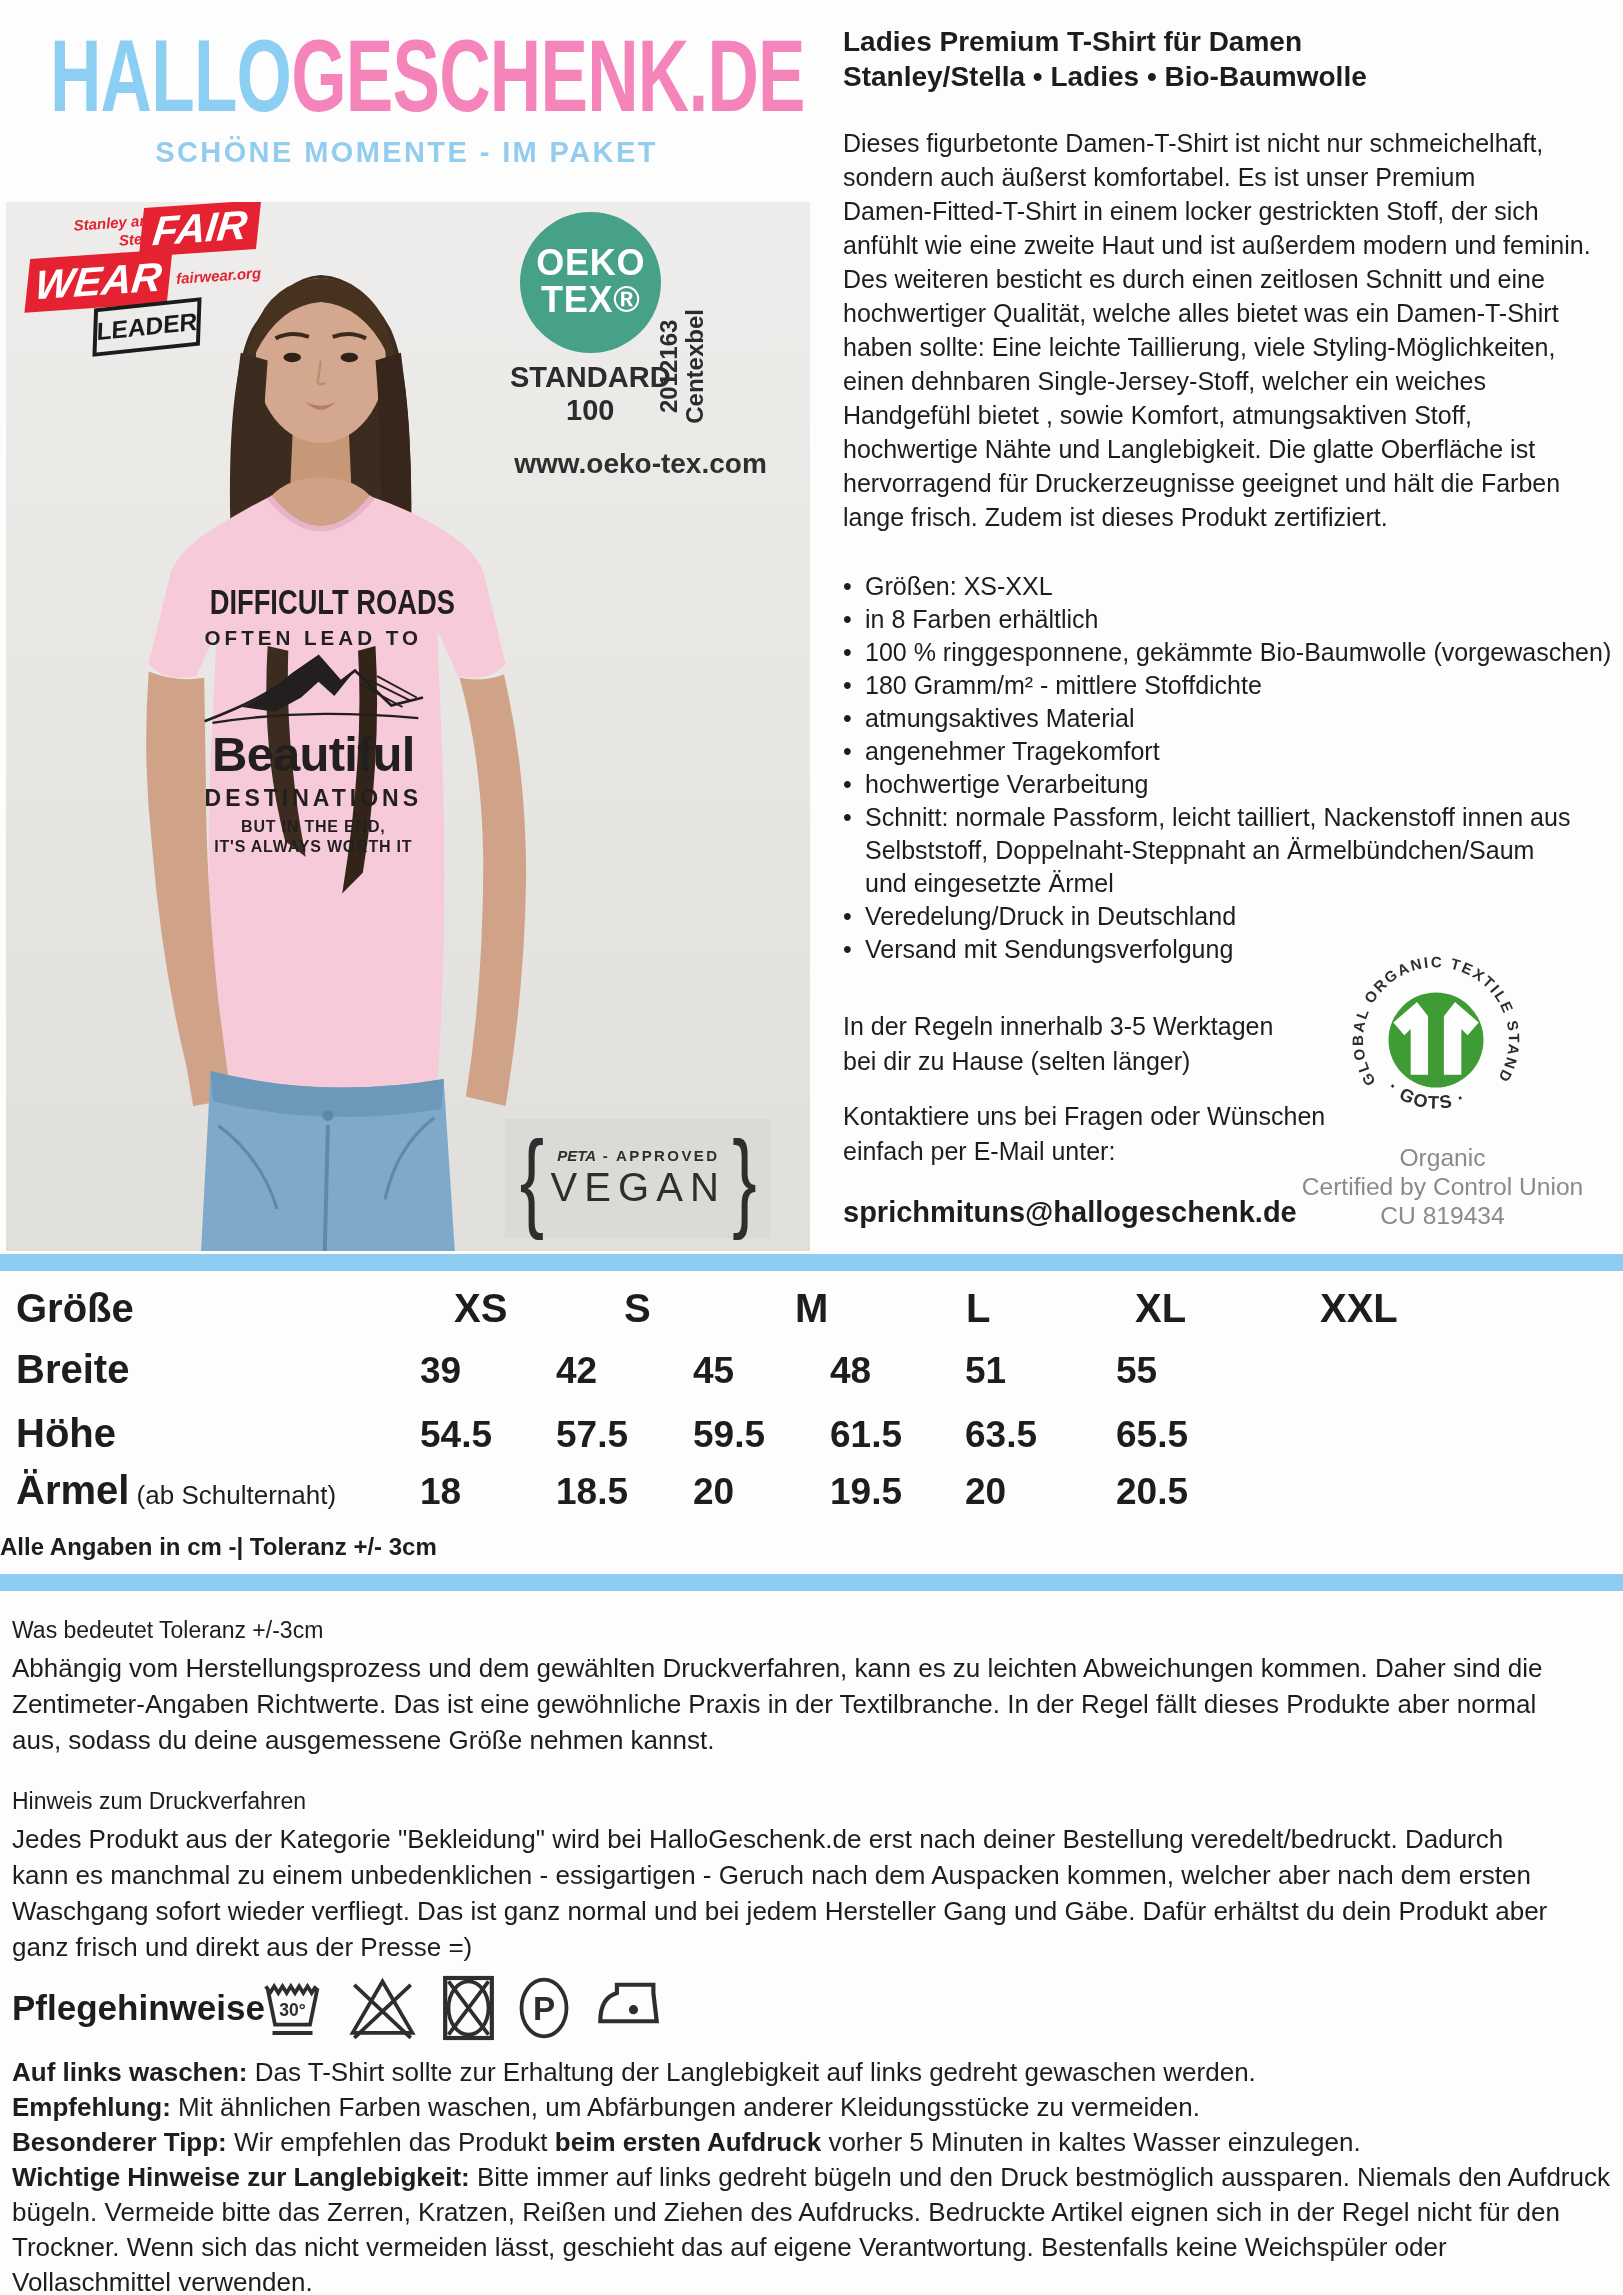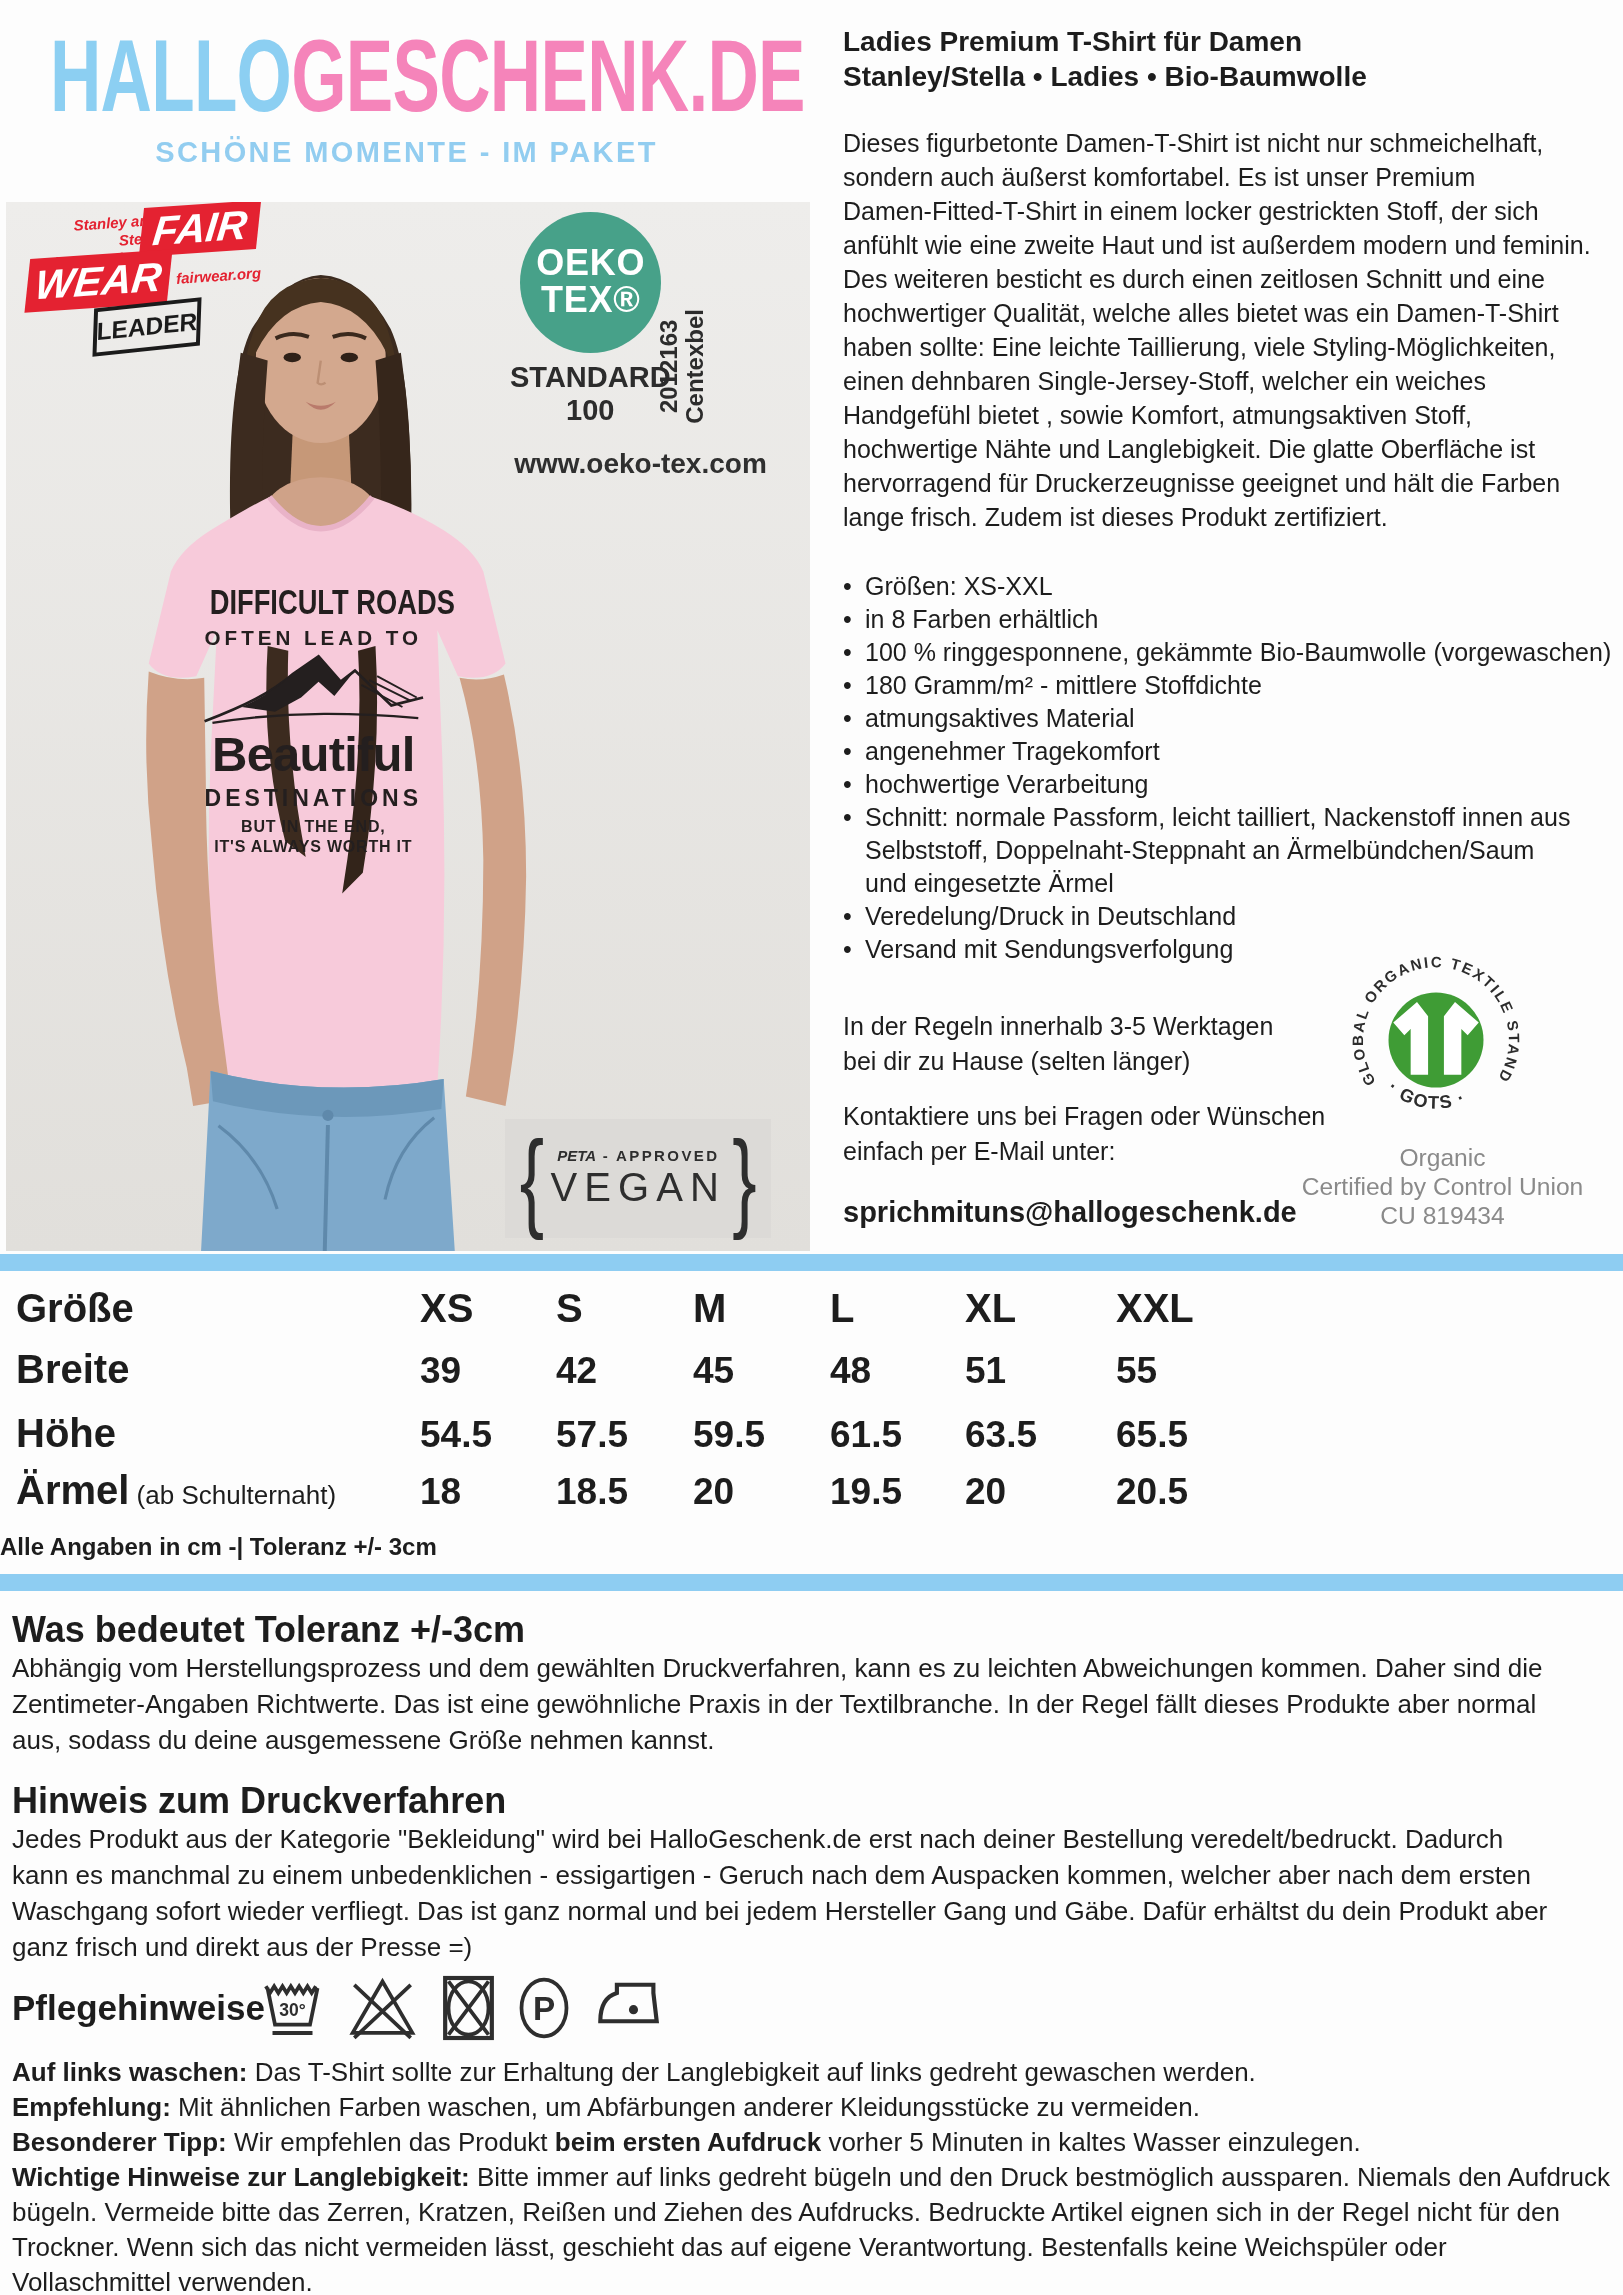--- a/index.html
+++ b/index.html
@@ -88,27 +88,27 @@
   #gots-caption{left:1292px;top:1143px;width:301px;text-align:center;color:#8a8a8a;
     font-size:24.6px;line-height:1.18;}
 
   
   .band{left:0;width:1623px;height:17.4px;background:#8ecdf2;}
   #band1{top:1254px;} #band2{top:1574px;}
   .t-row{position:absolute;left:16px;width:1593px;white-space:nowrap;}
   .t-label{display:inline-block;width:404px;font-weight:bold;font-size:40px;}
   .t-label .suffix{font-weight:normal;font-size:26px;}
   .t-val{display:inline-block;font-weight:bold;font-size:37px;}
-  .t-hdr .t-val{font-size:40px;}
+  .t-hdr .t-val{font-size:40px;margin-left:34px;}
   .c1{width:136px;} .c2{width:137px;} .c3{width:137px;} .c4{width:135px;} .c5{width:151px;}
   #t-footnote{top:1533px;left:0;width:1617px;font-weight:bold;font-size:24px;}
 
   
   #sections{left:12px;top:1614px;width:1600px;}
-  .sec-h{font-weight:bold;font-size:36px;line-height:32px;}
+  .sec-h{font-weight:normal;font-size:23px;line-height:32px;}
   .sec-p{margin-top:4px;font-size:26px;line-height:36px;}
   #sec-h2{margin-top:27px;}
   #care-row{margin-top:6.3px;display:flex;align-items:center;gap:20.6px;height:73px;}
   #care-label{font-weight:bold;font-size:35px;width:226px;}
   #care-icons{display:flex;align-items:center;gap:20.6px;}
   .care-lines{margin-top:11px;font-size:26px;line-height:35px;}
   .care-lines b{font-weight:bold;}
 </style>
 </head>
 <body>

